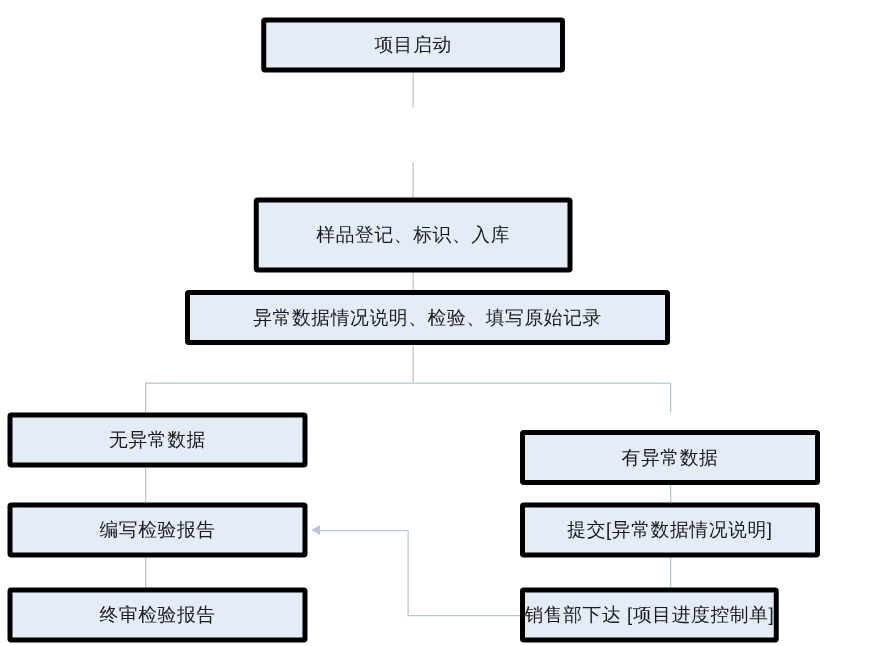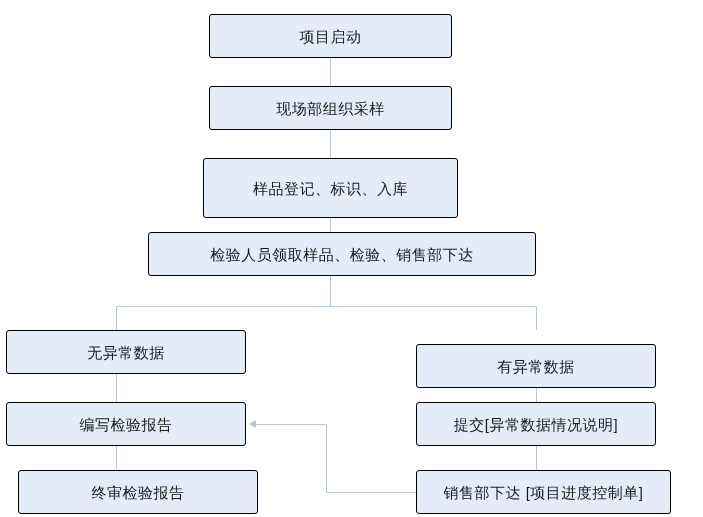--- a/index.html
+++ b/index.html
@@ -14,21 +14,21 @@
     position: relative;
     width: 703px;
     height: 517px;
     background: #ffffff;
     overflow: hidden;
   }
   .node {
     position: absolute;
     box-sizing: border-box;
     background: #e4ecf7;
-    border: 1px solid #000000;
+    border: 4px solid #000000;
     border-radius: 3px;
     display: flex;
     align-items: center;
     justify-content: center;
     color: #1a1a1a;
     font-size: 15px;
     line-height: 1;
     letter-spacing: 0.5px;
     white-space: nowrap;
   }
@@ -67,41 +67,38 @@
   <div class="conn v" style="left:536px; top:446px; height:24px;"></div>
 
   <div class="conn h" style="left:326px; top:492px; width:90px;"></div>
   <div class="conn v" style="left:326px; top:424px; height:69px;"></div>
   <div class="conn h" style="left:256px; top:424px; width:70px;"></div>
   <div class="arrow-left" style="left:249px; top:420px;"></div>
 
   <div class="node" style="left:209px; top:14px; width:243px; height:44px;">
     <span>项目启动</span>
   </div>
-  <div class="node" style="left:209px; top:86px; width:243px; height:44px;">
-    <span>现场部组织采样</span>
-  </div>
   <div class="node" style="left:203px; top:158px; width:255px; height:60px;">
     <span>样品登记、标识、入库</span>
   </div>
   <div class="node" style="left:148px; top:232px; width:388px; height:44px;">
-    <span>检验人员领取样品、检验、销售部下达</span>
+    <span>异常数据情况说明、检验、填写原始记录</span>
   </div>
   <div class="node" style="left:6px; top:330px; width:240px; height:44px;align-items:center;">
     <span>无异常数据</span>
   </div>
   <div class="node" style="left:416px; top:344px; width:240px; height:44px;">
     <span>有异常数据</span>
   </div>
   <div class="node" style="left:416px; top:402px; width:240px; height:44px;">
     <span>提交[异常数据情况说明]</span>
   </div>
   <div class="node" style="left:6px; top:402px; width:240px; height:44px;">
     <span>编写检验报告</span>
   </div>
-  <div class="node" style="left:18px; top:470px; width:240px; height:44px;">
+  <div class="node" style="left:6px; top:470px; width:240px; height:44px;">
     <span>终审检验报告</span>
   </div>
-  <div class="node" style="left:416px; top:470px; width:255px; height:44px;">
+  <div class="node" style="left:416px; top:470px; width:207px; height:44px;">
     <span>销售部下达 [项目进度控制单]</span>
   </div>
 
 </div>
 
 </body></html>

